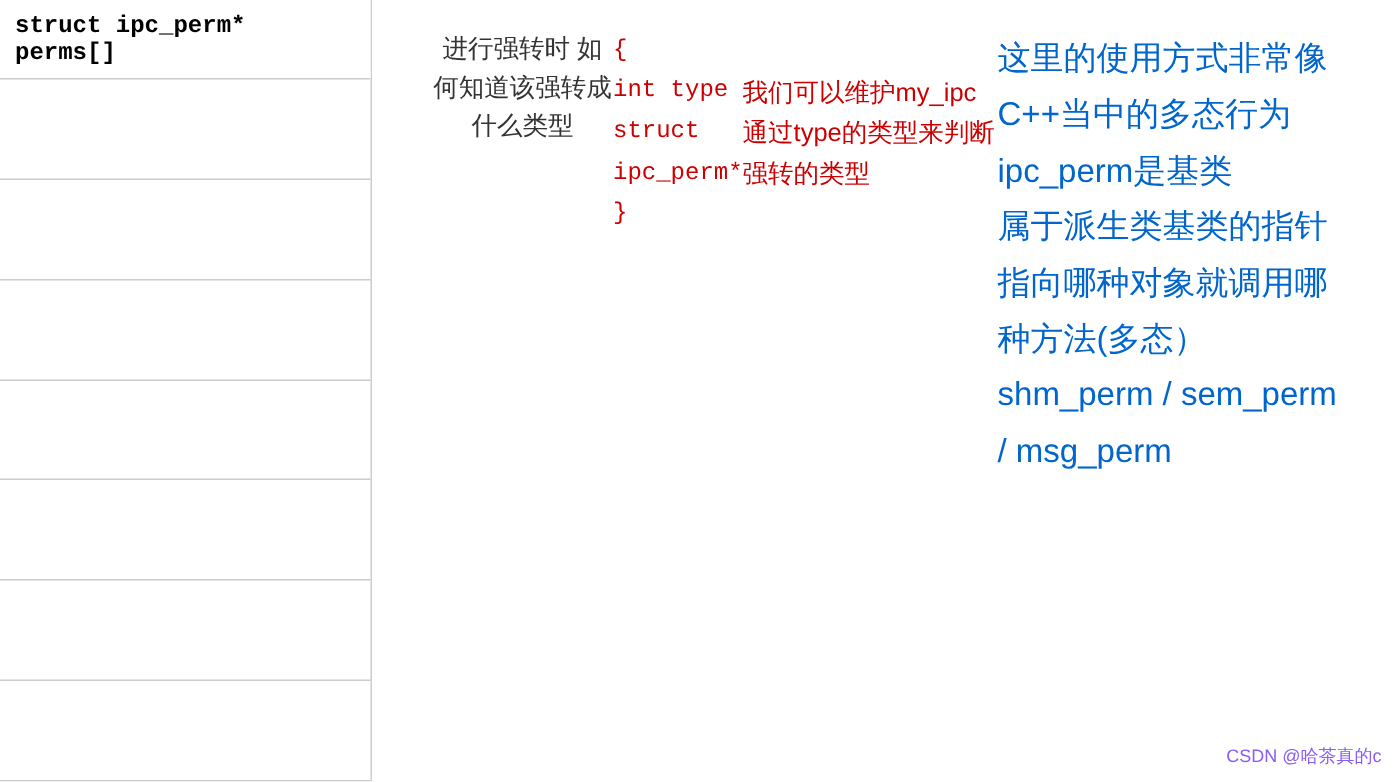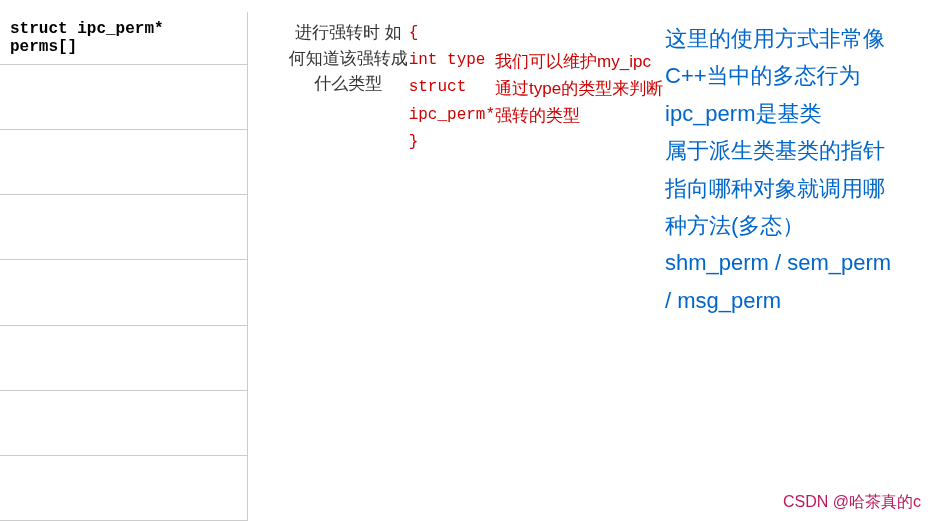--- a/index.html
+++ b/index.html
@@ -25,21 +25,20 @@
       flex-direction: row;
       position: relative;
     }
 
     .left-panel {
       width: 248px;
       flex-shrink: 0;
       display: flex;
       flex-direction: column;
       border-right: 1px solid #cccccc;
-      margin-top: 12px;
     }
 
     .top-label {
       padding: 8px 10px;
       font-family: 'Courier New', Courier, monospace;
       font-size: 16px;
       font-weight: bold;
       color: #000000;
       background: #ffffff;
       border-bottom: 1px solid #cccccc;
@@ -99,22 +98,22 @@
       font-size: 22px;
       color: #0066cc;
       line-height: 1.7;
     }
 
     .watermark {
       position: absolute;
       bottom: 8px;
       right: 12px;
       font-family: 'Microsoft YaHei', '微软雅黑', sans-serif;
-      font-size: 16px;
-      color: #be185d;
+      font-size: 12px;
+      color: #8b5cf6;
     }
   </style>
 </head>
 <body>
 
 <div class="main-container">
 
   <div class="left-panel">
     <div class="top-label">struct ipc_perm* perms[]</div>
     <div class="grid-rows">

